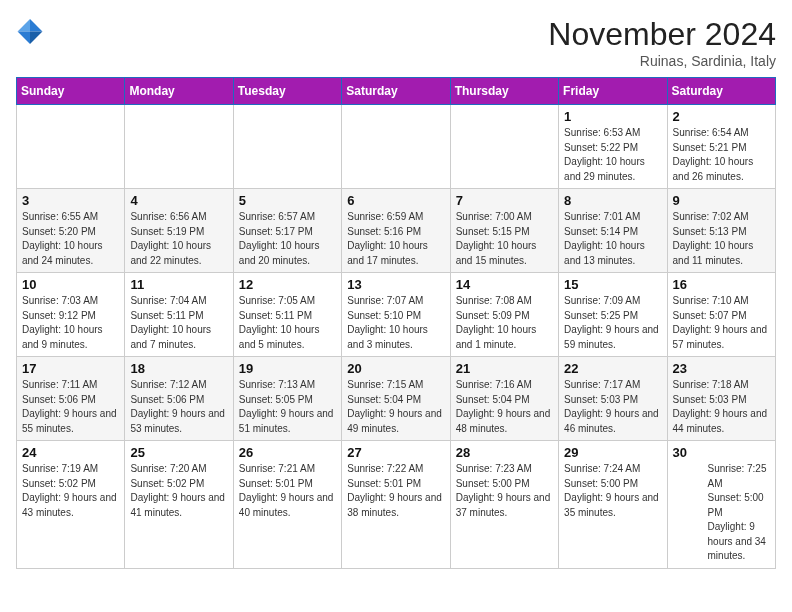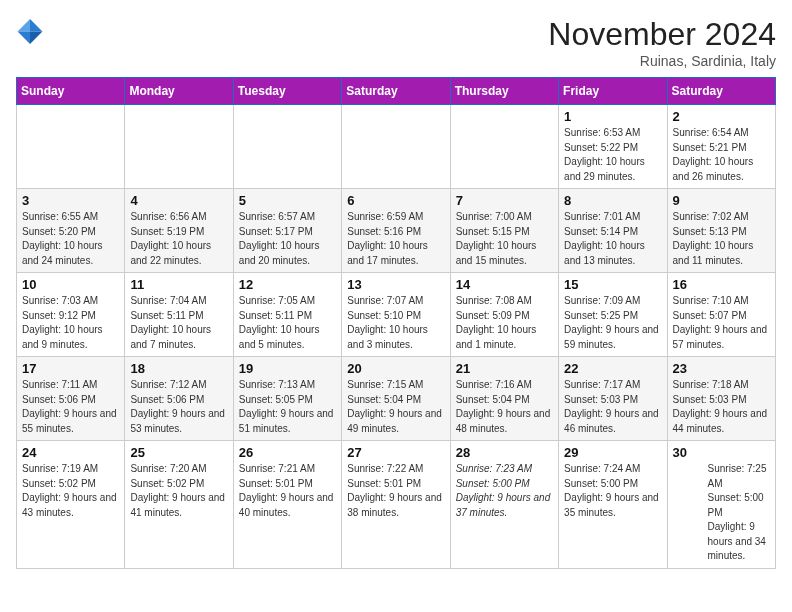--- a/index.html
+++ b/index.html
@@ -291,21 +291,21 @@
 Daylight: 9 hours and 40 minutes.</div>
         </td>
         <td>
           <span class="day-number">27</span>
           <div class="day-info" style="white-space: pre-line;">Sunrise: 7:22 AM
 Sunset: 5:01 PM
 Daylight: 9 hours and 38 minutes.</div>
         </td>
         <td>
           <span class="day-number">28</span>
-          <div class="day-info" style="white-space: pre-line; font-style: italic;">Sunrise: 7:23 AM
+          <div class="day-info" style="white-space: pre-line;">Sunrise: 7:23 AM
 Sunset: 5:00 PM
 Daylight: 9 hours and 37 minutes.</div>
         </td>
         <td>
           <span class="day-number">29</span>
           <div class="day-info" style="white-space: pre-line;">Sunrise: 7:24 AM
 Sunset: 5:00 PM
 Daylight: 9 hours and 35 minutes.</div>
         </td>
         <td>

